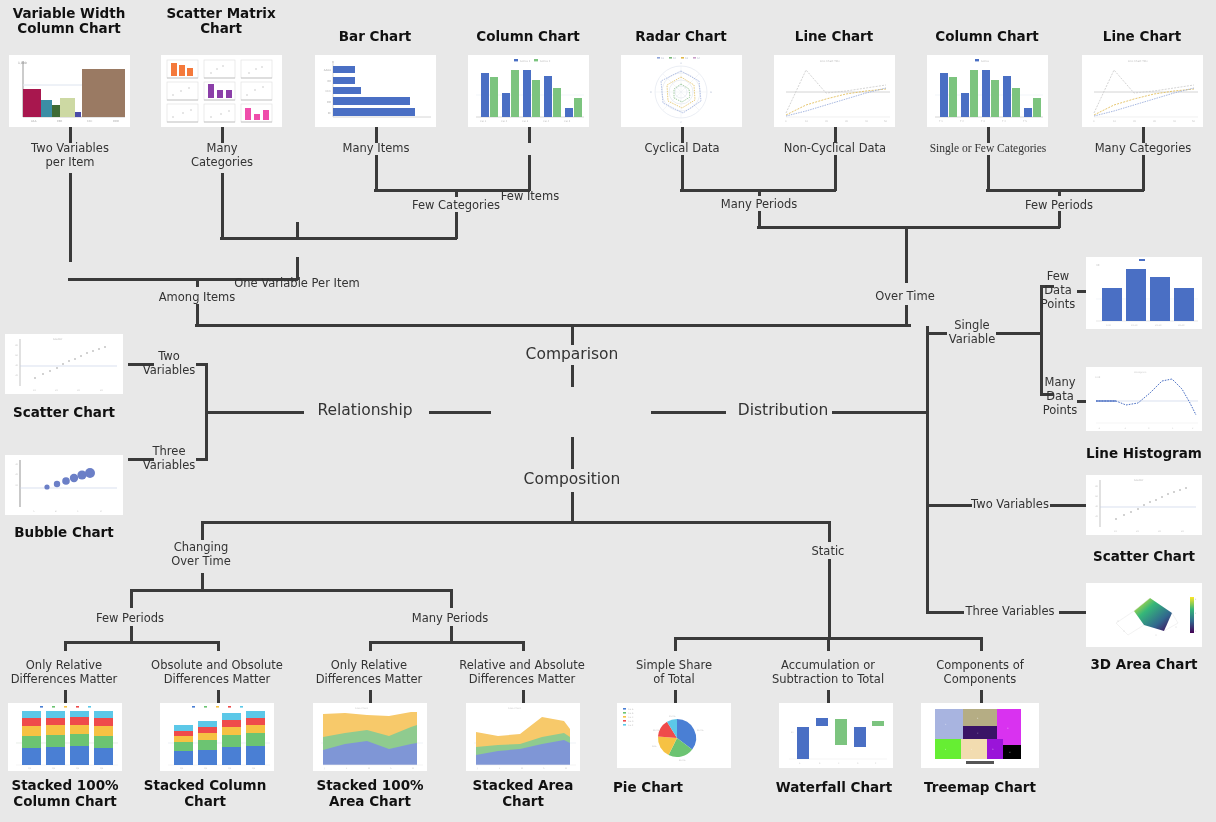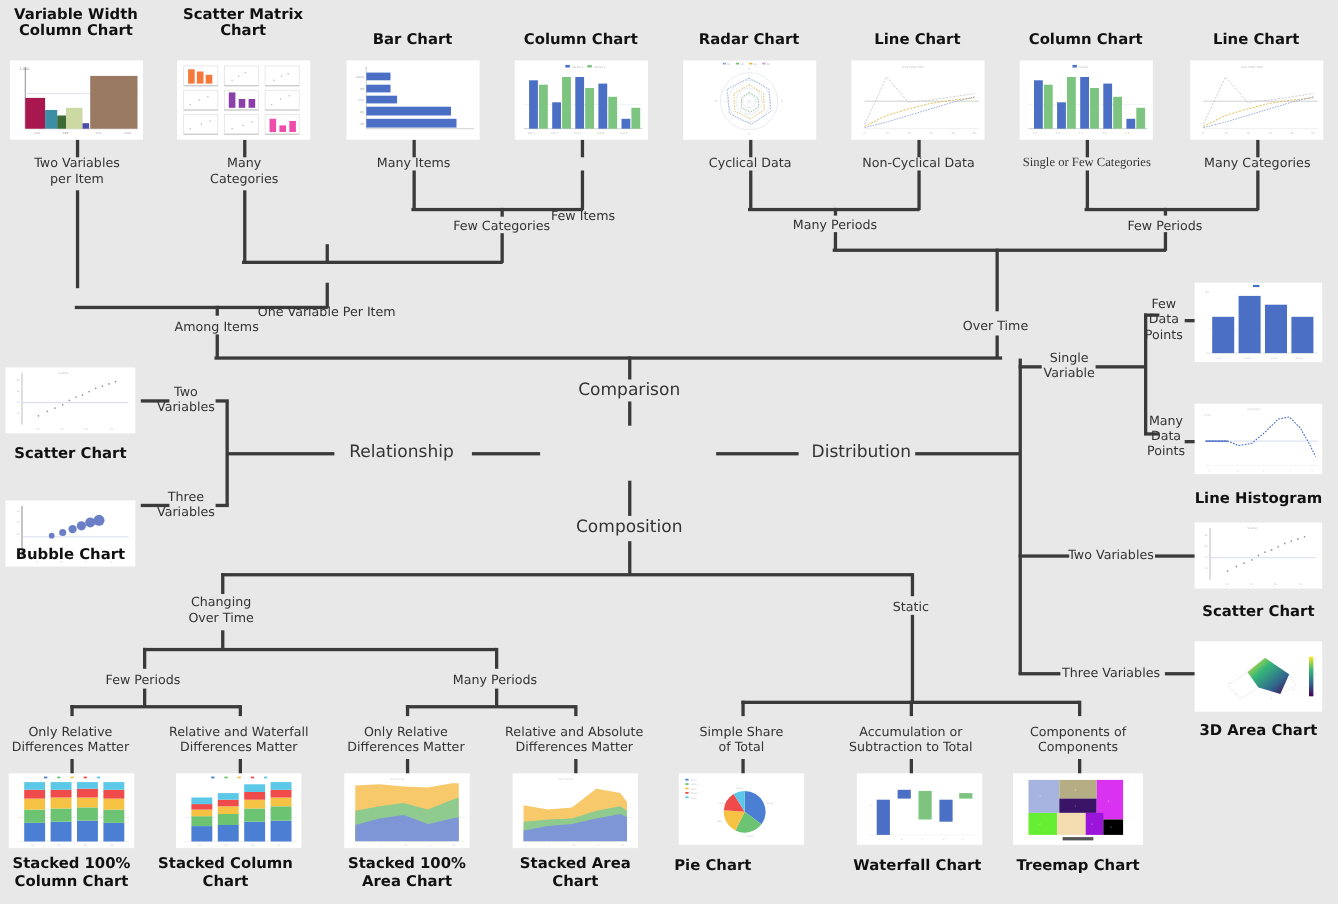--- a/index.html
+++ b/index.html
@@ -535,21 +535,21 @@
           <text x="13" y="31">10</text>
         </g>
       <g font-size="2.2" fill="#c5c5c5">
           <text x="28" y="57">A</text>
           <text x="50" y="57">B</text>
           <text x="72" y="57">C</text>
           <text x="95" y="57">D</text>
         </g>
     </svg>
   </div>
-  <div class="caption" style="left:5px;top:496px;width:118px;text-align:center;">Bubble Chart</div>
+  <div class="caption" style="left:5px;top:524px;width:118px;text-align:center;">Bubble Chart</div>
 
   <div class="lbl" style="left:135px;top:349px;width:68px;">
     <span>Two</span><br><span>Variables</span>
   </div>
   <div class="lbl" style="left:135px;top:444px;width:68px;">
     <span>Three</span><br><span>Variables</span>
   </div>
 
   <div class="lbl" style="left:941px;top:318px;width:62px;">
     <span>Single</span><br><span>Variable</span>
@@ -678,21 +678,21 @@
     <span>Changing</span><br><span>Over Time</span>
   </div>
   <div class="lbl" style="left:778px;top:544px;width:100px;">Static</div>
   <div class="lbl" style="left:80px;top:611px;width:100px;">Few Periods</div>
   <div class="lbl" style="left:400px;top:611px;width:100px;">Many Periods</div>
 
   <div class="lbl" style="left:2px;top:658px;width:124px;">
     <span>Only Relative</span><br><span>Differences Matter</span>
   </div>
   <div class="lbl" style="left:145px;top:658px;width:144px;">
-    <span>Relative and Waterfall</span><br><span>Differences Matter</span>
+    <span>Obsolute and Obsolute</span><br><span>Differences Matter</span>
   </div>
   <div class="lbl" style="left:307px;top:658px;width:124px;">
     <span>Only Relative</span><br><span>Differences Matter</span>
   </div>
   <div class="lbl" style="left:450px;top:658px;width:144px;">
     <span>Relative and Absolute</span><br><span>Differences Matter</span>
   </div>
   <div class="lbl" style="left:618px;top:658px;width:112px;">
     <span>Simple Share</span><br><span>of Total</span>
   </div>

